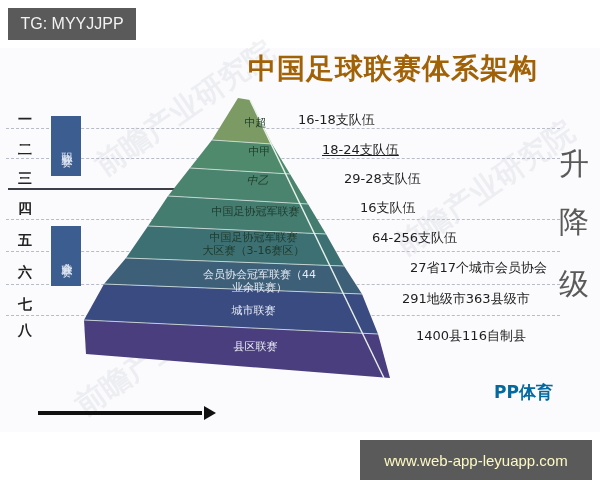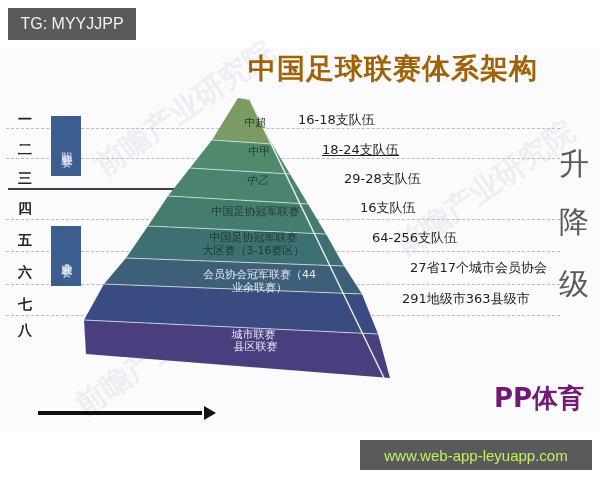--- a/index.html
+++ b/index.html
@@ -57,26 +57,26 @@
   .arrow-shaft { position: absolute; left: 0; top: 5px; width: 164px; height: 4px; background: #111; }
   .arrow-head {
     position: absolute; right: 0; top: 0; width: 0; height: 0;
     border-top: 7px solid transparent; border-bottom: 7px solid transparent;
     border-left: 12px solid #111;
   }
   .goal-text {
     position: absolute; left: 222px; top: 357px; font-size: 13px; font-weight: bold; color: #111;
   }
   .brand {
-    position: absolute; left: 494px; top: 333px; font-size: 26px; color: #701a75;
+    position: absolute; left: 494px; top: 333px; font-size: 17px; color: #0369a1;
     font-weight: bold; letter-spacing: 0px;
   }
   .bottom-badge {
-    position: absolute; left: 360px; top: 440px; width: 232px; height: 30px;
-    background: #5a5a5a; color: #bef264;
+    position: absolute; left: 360px; top: 440px; width: 232px; height: 40px;
+    background: #5a5a5a; color: #fef9c3;
     font-family: "Liberation Sans", sans-serif; font-size: 15px;
     display: flex; align-items: center; justify-content: center;
   }
   .watermark {
     position: absolute; font-size: 30px; color: rgba(180,185,195,0.18);
     transform: rotate(-35deg); white-space: nowrap; font-weight: bold;
     pointer-events: none;
   }
 </style>
 </head>
@@ -141,30 +141,31 @@
   <div class="tier-label dark" style="left:234px; top:126px;font-style:italic;">中乙</div>
   <div class="tier-label dark" style="left:232px; top:157px;">中国足协冠军联赛</div>
   <div class="tier-label dark" style="left:230px; top:183px;">
     <div>中国足协冠军联赛</div>
     <div>大区赛（3-16赛区）</div>
   </div>
   <div class="tier-label light" style="left:236px; top:214px;margin-top:6px;">
     <div>会员协会冠军联赛（44</div>
     <div>业余联赛）</div>
   </div>
-  <div class="tier-label light" style="left:230px; top:256px;margin-top:24px;">城市联赛</div>
+  <div class="tier-label light" style="left:230px; top:256px;">城市联赛</div>
   <div class="tier-label light" style="left:232px; top:292px;">县区联赛</div>
 
   <div class="count" style="left:298px; top:63px;">16-18支队伍</div>
   <div class="count" style="left:322px; top:93px;text-decoration:underline;">18-24支队伍</div>
   <div class="count" style="left:344px; top:122px;">29-28支队伍</div>
   <div class="count" style="left:360px; top:151px;">16支队伍</div>
   <div class="count" style="left:372px; top:181px;">64-256支队伍</div>
   <div class="count" style="left:386px; top:211px;margin-left:24px;">27省17个城市会员协会</div>
   <div class="count" style="left:402px; top:242px;">291地级市363县级市</div>
+  <div class="count" style="left:416px; top:279px;">1400县116自制县</div>
 
   <div class="side-text" style="top:90px;">升</div>
   <div class="side-text" style="top:148px;">降</div>
   <div class="side-text" style="top:210px;">级</div>
 
   <div class="arrow-wrap">
     <div class="arrow-shaft"></div>
     <div class="arrow-head"></div>
   </div>
 

